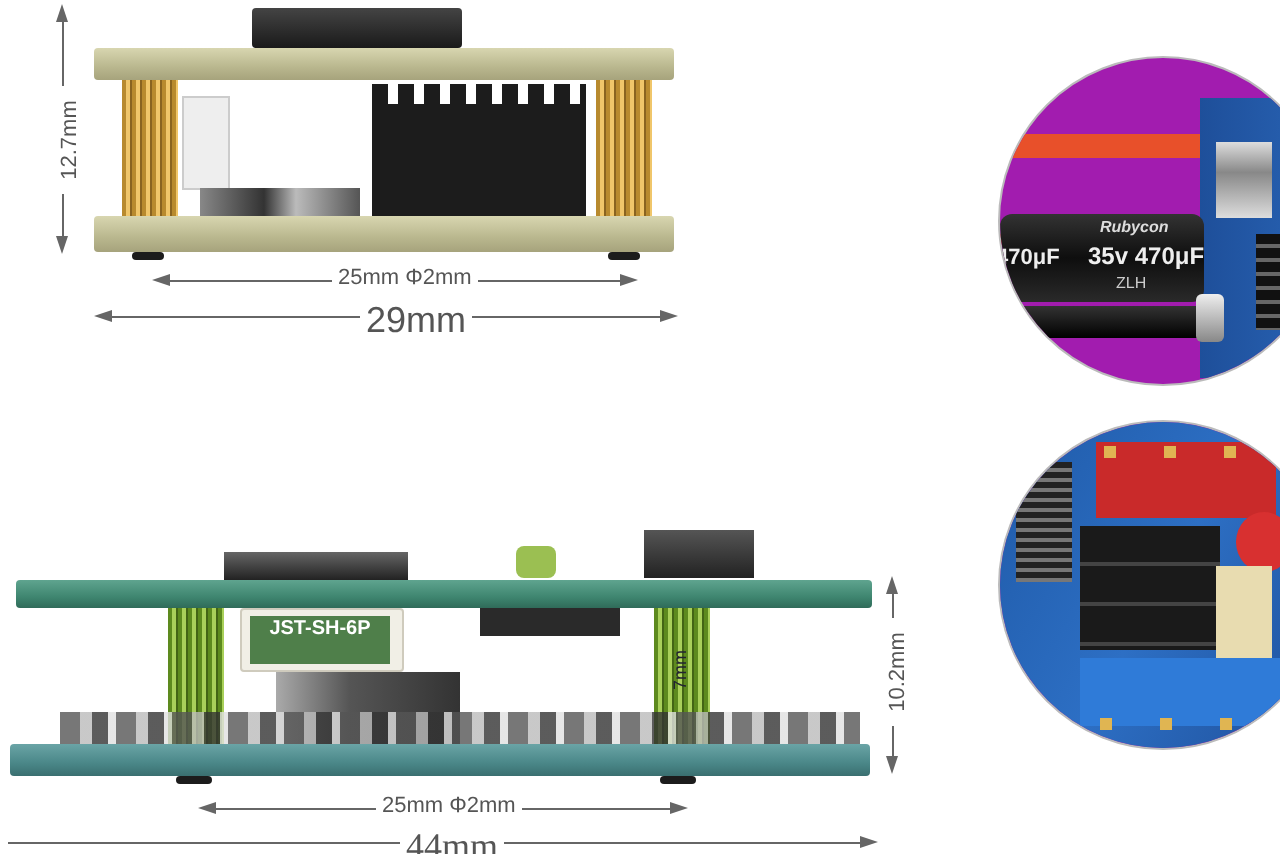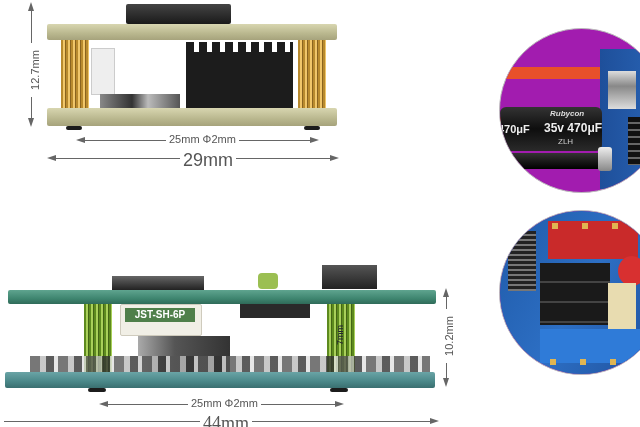--- a/index.html
+++ b/index.html
@@ -84,21 +84,21 @@
 
 <div>
   <div class="abs black" style="left:112px;top:276px;width:92px;height:14px;background:linear-gradient(#666,#222);"></div>
   <div class="abs" style="left:258px;top:273px;width:20px;height:16px;background:#9bbf52;border-radius:4px;"></div>
   <div class="abs black" style="left:322px;top:265px;width:55px;height:24px;background:linear-gradient(#555,#222);"></div>
   <div class="abs pcb-green" style="left:8px;top:290px;width:428px;height:14px;"></div>
   <div class="abs greenstand" style="left:84px;top:304px;width:28px;height:68px;"></div>
   <div class="abs greenstand" style="left:327px;top:304px;width:28px;height:68px;"></div>
   <div class="abs" style="left:330px;top:330px;font-size:9px;color:#223;transform:rotate(-90deg);">7mm</div>
   <div class="abs" style="left:120px;top:304px;width:80px;height:30px;background:#f1efe6;border:1px solid #cfcbbd;border-radius:2px;"></div>
-  <div class="abs" style="left:125px;top:308px;width:70px;height:14px;background:#4f7f4a;color:#fff;font-size:10px;font-weight:bold;text-align:center;line-height:14px;">JST-SH-6P</div>
+  <div class="abs" style="left:125px;top:308px;width:70px;height:24px;background:#4f7f4a;color:#fff;font-size:10px;font-weight:bold;text-align:center;line-height:14px;">JST-SH-6P</div>
   <div class="abs" style="left:138px;top:336px;width:92px;height:36px;background:linear-gradient(90deg,#aaa,#555 40%,#333);"></div>
   <div class="abs black" style="left:240px;top:304px;width:70px;height:14px;background:#2a2a2a;"></div>
   <div class="abs" style="left:30px;top:356px;width:400px;height:16px;background:repeating-linear-gradient(90deg,#555 0 10px,#bbb 10px 16px,#333 16px 24px,#e0e0e0 24px 28px);opacity:0.8;"></div>
   <div class="abs pcb-blue-green" style="left:5px;top:372px;width:430px;height:16px;"></div>
   <div class="abs black" style="left:88px;top:388px;width:18px;height:4px;border-radius:2px;"></div>
   <div class="abs black" style="left:330px;top:388px;width:18px;height:4px;border-radius:2px;"></div>
 </div>
 
 <div>
   <div class="abs arr-u" style="left:443px;top:288px;"></div>

